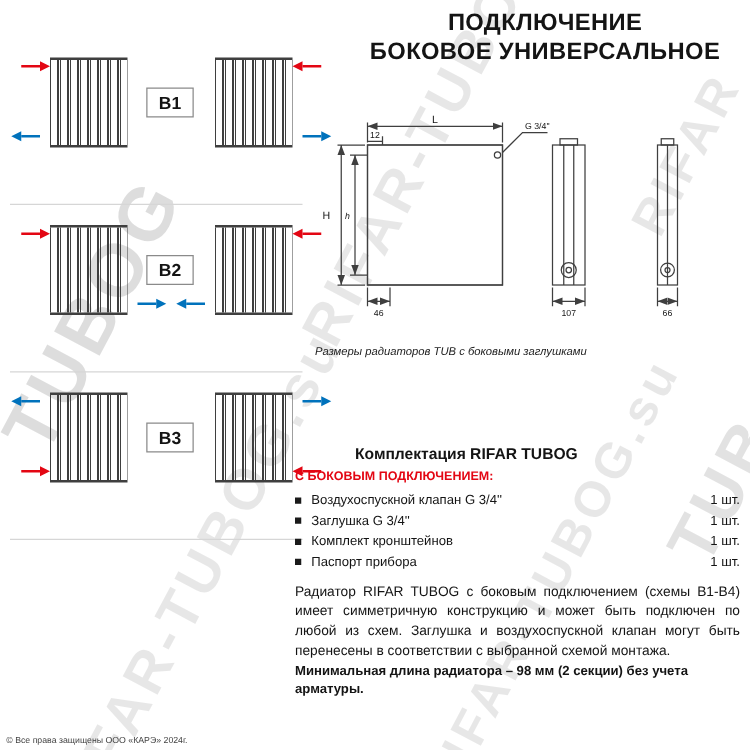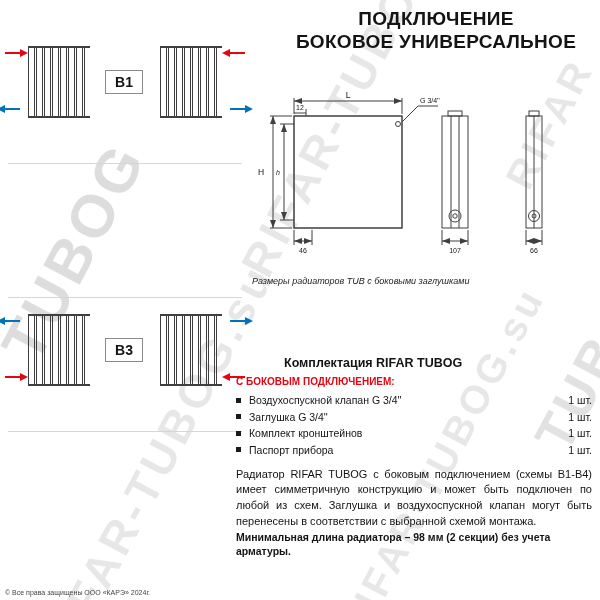--- a/index.html
+++ b/index.html
@@ -21,21 +21,21 @@
   .wm6 { left:497px; top:175px; font-size:40px; transform:rotate(-62deg); }
 
   .content { position:absolute; inset:0; z-index:1; }
 
   
   .title { position:absolute; top:8px; right:4px; width:320px; text-align:center;
            font-size:19px; font-weight:bold; line-height:1.2; letter-spacing:0.3px; }
 
   
   .schemes { position:absolute; left:6px; top:40px; width:240px; height:550px; }
-  .scheme-row { position:absolute; left:4px; width:240px; height:76px; }
+  .scheme-row { position:absolute; left:16px; width:240px; height:76px; }
   .row1 { top:6px; } .row2 { top:140px; } .row3 { top:274px; } .row4 { top:408px; }
   .sep { position:absolute; left:2px; width:234px; border-top:1px solid #d6d6d6; }
   .sep1 { top:123px; } .sep2 { top:257px; } .sep3 { top:391px; }
 
   .radiator { position:absolute; top:0; width:62px; height:72px;
     background:repeating-linear-gradient(90deg,
       #3f3f3f 0 1px, transparent 1px 6px, #3f3f3f 6px 7px, transparent 7px 8px);
     border-top:2px solid #3f3f3f; border-bottom:2px solid #3f3f3f; }
   .rad-left  { left:18px; }
   .rad-right { left:150px; }
@@ -106,20 +106,31 @@
         <span class="arrow blue to-left bl"></span>
       </div>
       <div class="scheme-label">В1</div>
       <div class="radiator rad-right">
         <span class="arrow red to-left tr"></span>
         <span class="arrow blue to-right br"></span>
       </div>
     </div>
     <div class="sep sep1"></div>
 
+    <div class="scheme-row row2">
+      <div class="radiator rad-left">
+        <span class="arrow red to-right tl"></span>
+        <span class="arrow blue to-right br"></span>
+      </div>
+      <div class="scheme-label">В2</div>
+      <div class="radiator rad-right">
+        <span class="arrow red to-left tr"></span>
+        <span class="arrow blue to-left bl"></span>
+      </div>
+    </div>
     <div class="sep sep2"></div>
 
     <div class="scheme-row row3">
       <div class="radiator rad-left">
         <span class="arrow blue to-left tl"></span>
         <span class="arrow red to-right bl"></span>
       </div>
       <div class="scheme-label">В3</div>
       <div class="radiator rad-right">
         <span class="arrow blue to-right tr"></span>

